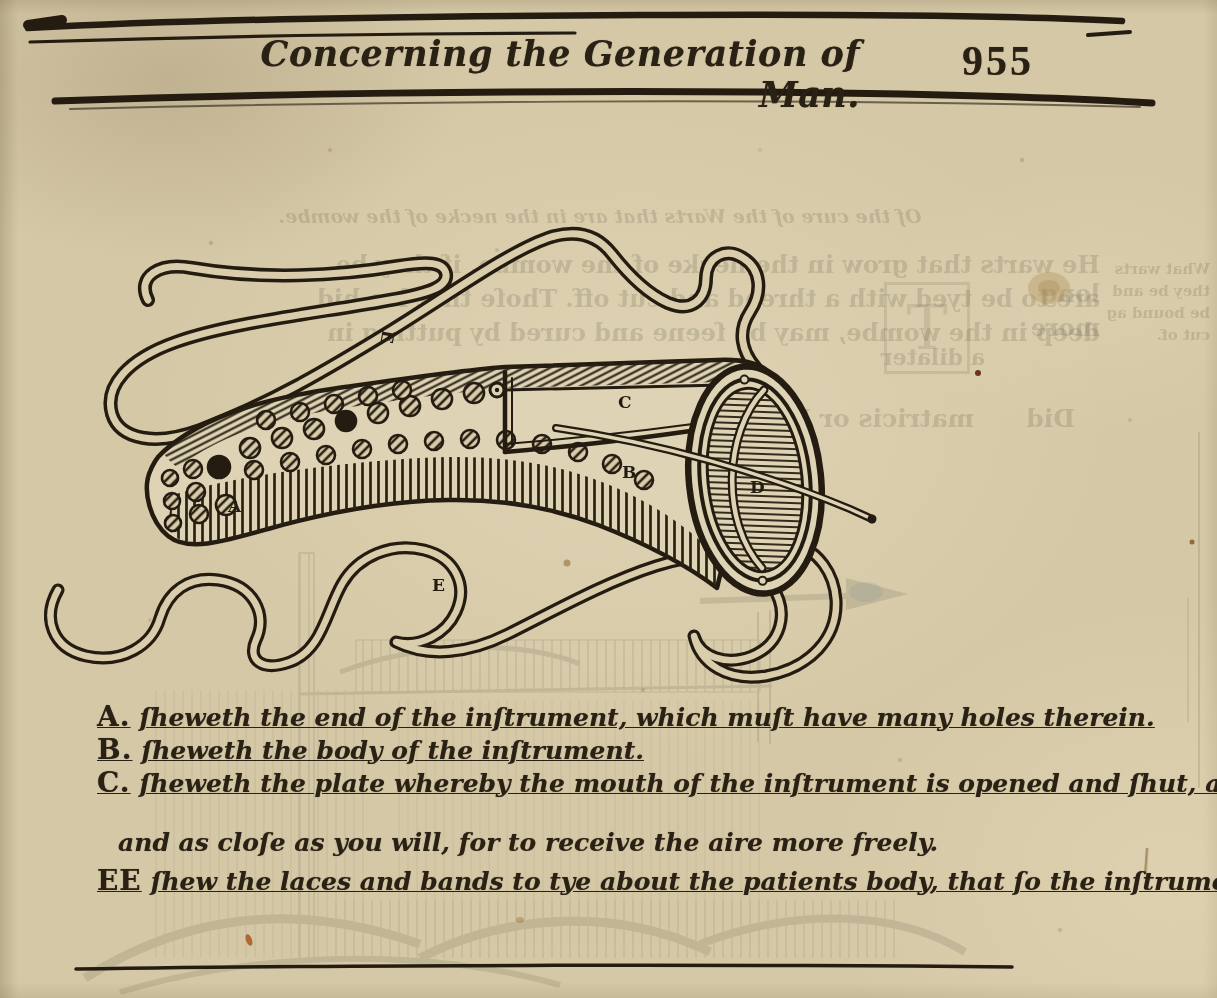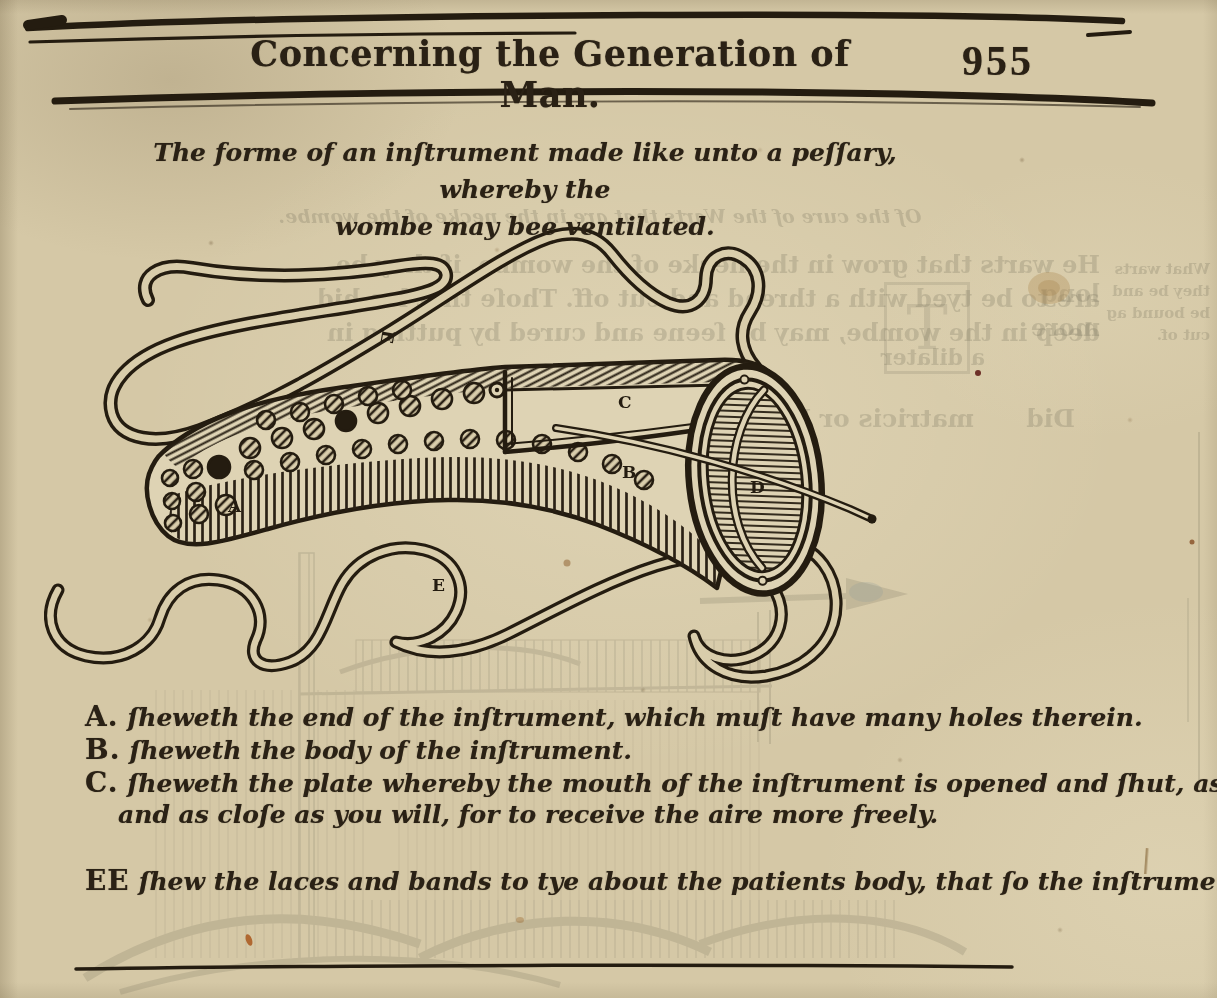--- a/index.html
+++ b/index.html
@@ -31,27 +31,27 @@
       radial-gradient(circle 1.5px at 330px 150px, rgba(96,72,40,.3), transparent 3px),
       radial-gradient(circle 2px at 150px 620px, rgba(120,90,50,.25), transparent 3px),
       radial-gradient(circle 1.5px at 1060px 930px, rgba(96,72,40,.3), transparent 3px),
       radial-gradient(circle 2px at 760px 150px, rgba(120,90,50,.22), transparent 3px);
   }
   .abs{position:absolute;}
   
   .ink{color:#2a2115;text-shadow:0 0 1px rgba(42,33,21,.45);}
   .hdr-lib{left:44px;top:38px;font-size:33px;font-variant:small-caps;letter-spacing:6px;font-weight:bold;}
   .hdr-lib::first-letter{font-size:42px;}
-  .hdr-title{left:240px;top:33px;width:620px;text-align:center;font-size:35px;font-weight:bold;letter-spacing:.5px;}
+  .hdr-title{left:240px;top:33px;width:620px;text-align:right;font-size:35px;font-style:italic;font-weight:bold;letter-spacing:.5px;}
   .hdr-num{left:962px;top:37px;width:90px;font-size:42px;font-weight:bold;letter-spacing:3px;font-family:Liberation Serif, serif;}
   .caption{left:140px;top:134px;width:770px;text-align:center;font-size:25px;font-style:italic;font-weight:600;line-height:37px;}
-  .lg-row{left:85px;width:1060px;white-space:nowrap;}
+  .lg-row{left:97px;width:1060px;white-space:nowrap;text-decoration:underline;}
   .lg-letter{font-size:28px;font-style:normal;font-weight:bold;margin-right:9px;letter-spacing:1px;}
   .lg-text{font-size:25px;font-style:italic;font-weight:600;}
-  .lg-cont{left:118px;width:1020px;font-size:25px;font-style:italic;font-weight:600;white-space:nowrap;}
+  .lg-cont{left:118px;width:1020px;font-size:25px;font-style:italic;font-weight:600;white-space:nowrap;margin-top:28px;}
   
   .bleed{transform:scaleX(-1);opacity:.24;color:#6e6a56;filter:blur(.4px);text-shadow:none;}
   .bt-heading{left:255px;top:205px;width:690px;text-align:center;font-size:19px;font-style:italic;font-weight:600;}
   .bt-p{left:300px;top:0;width:800px;font-size:24px;font-weight:600;}
   .bt-short{left:855px;width:130px;font-size:22px;font-weight:600;}
   .bt-mid{left:245px;top:404px;width:830px;font-size:25px;font-weight:bold;white-space:pre;}
   .bt-margin{left:1082px;width:128px;font-size:15px;line-height:22px;font-weight:600;}
   .bt-dropcap{left:884px;top:282px;width:80px;height:86px;font-size:62px;text-align:center;line-height:86px;
     border:3px solid #6e6a56;opacity:.17;transform:scaleX(-1);color:#6e6a56;}
   svg{display:block;}
@@ -253,24 +253,20 @@
       <ellipse cx="249" cy="940" rx="3" ry="6" transform="rotate(-20 249 940)" fill="#a9571c" opacity=".85"></ellipse>
       <circle cx="567" cy="563" r="3.5" fill="#8a5a28" opacity=".5"></circle>
       <rect x="1145" y="848" width="2.5" height="26" fill="#7b5a2a" opacity=".55" transform="rotate(4 1146 860)"></rect>
       <ellipse cx="520" cy="920" rx="4" ry="3" fill="#9a6a30" opacity=".4"></ellipse>
     </g>
   </svg>
 
   <div class="abs ink hdr-title">Concerning the Generation of Man.</div>
   <div class="abs ink hdr-num">955</div>
 
-  <div class="abs ink caption">
-    <div>The forme of an inſtrument made like unto a peſſary, whereby the</div>
-    <div>wombe may bee ventilated.</div>
-  </div>
 
   <div class="abs ink lg-row" style="top:700px">
     <span class="lg-letter">A.</span><span class="lg-text">ſheweth the end of the inſtrument, which muſt have many holes therein.</span>
   </div>
   <div class="abs ink lg-row" style="top:733px">
     <span class="lg-letter">B.</span><span class="lg-text">ſheweth the body of the inſtrument.</span>
   </div>
   <div class="abs ink lg-row" style="top:766px">
     <span class="lg-letter">C.</span><span class="lg-text">ſheweth the plate whereby the mouth of the inſtrument is opened and ſhut, as wide</span>
   </div>

